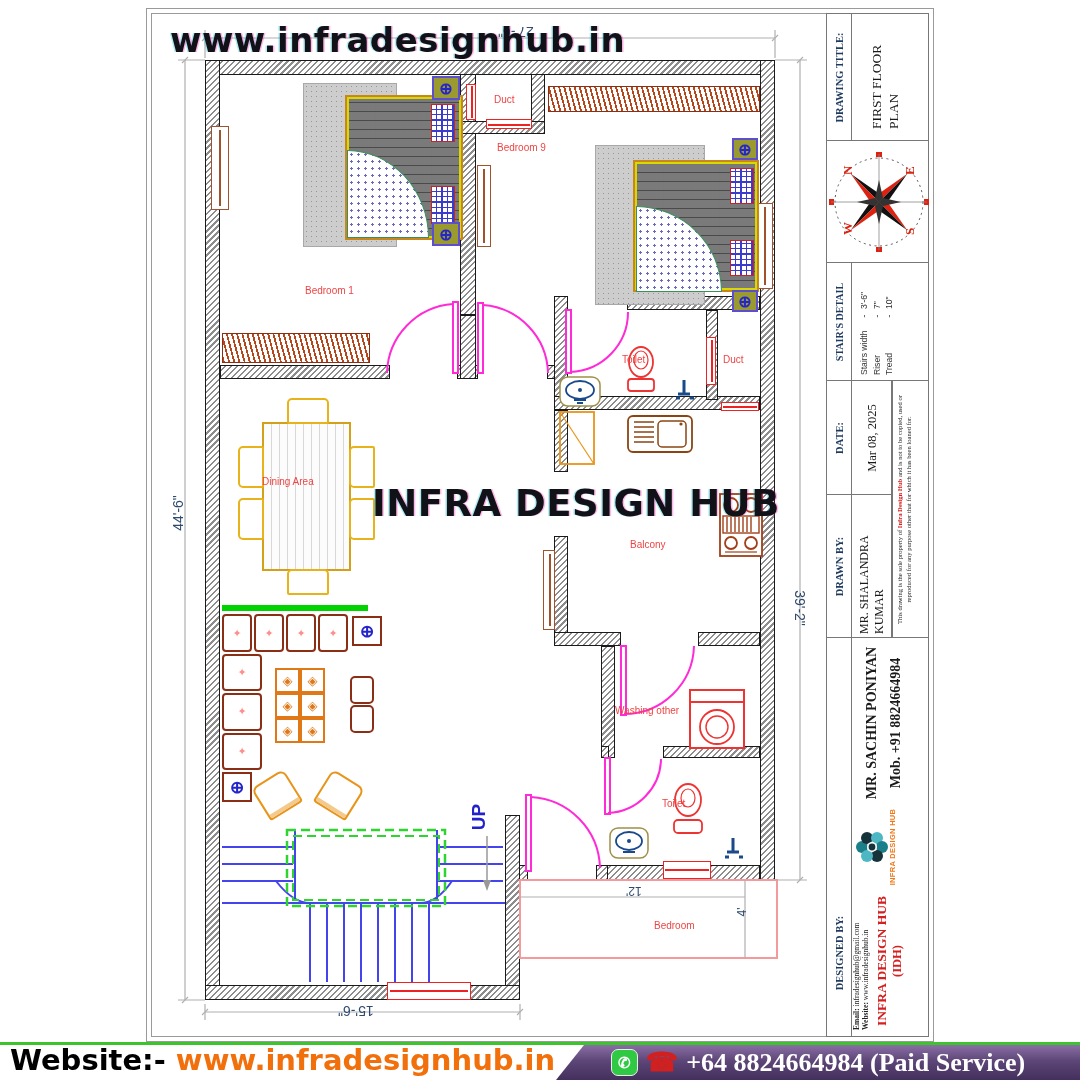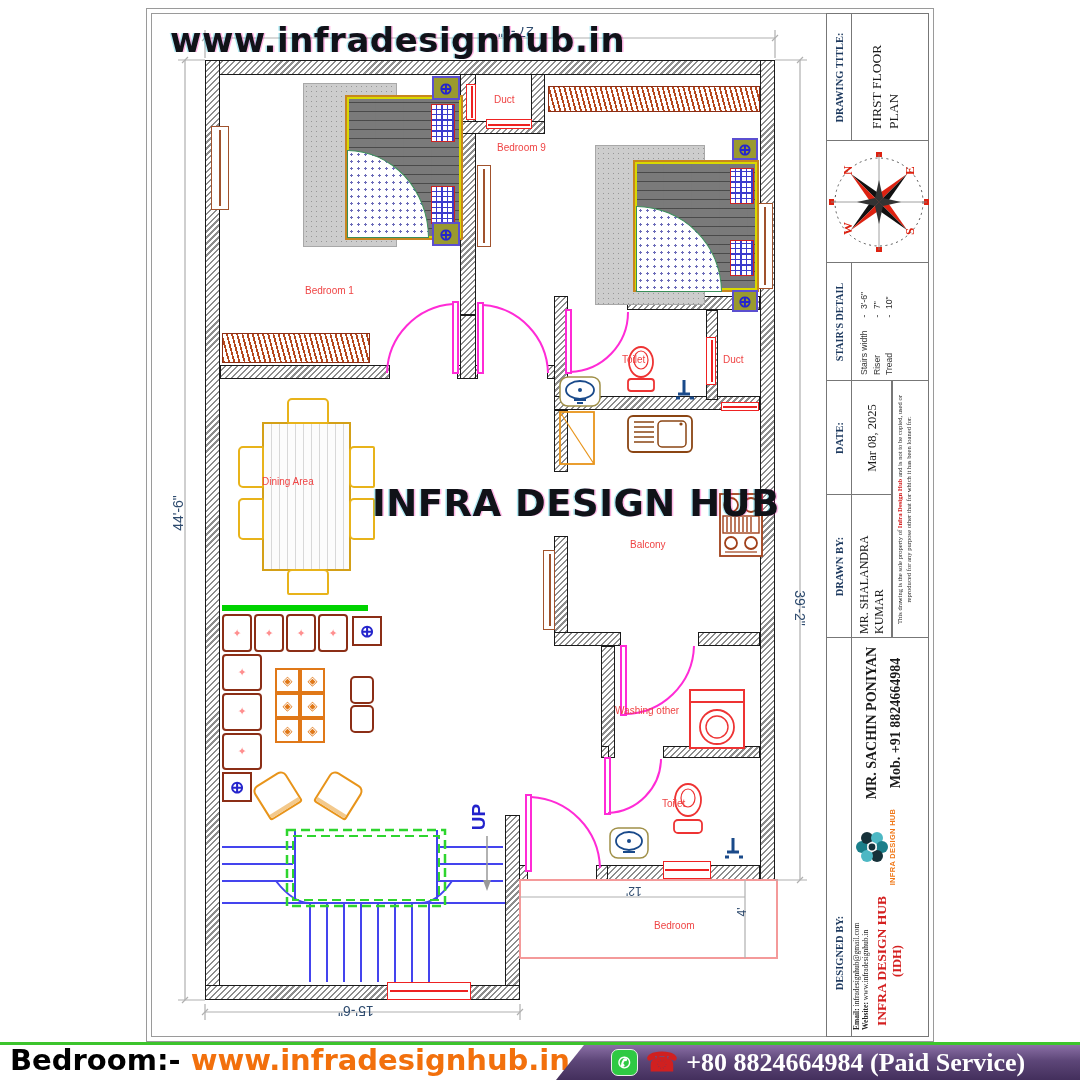--- a/index.html
+++ b/index.html
@@ -432,23 +432,23 @@
           <div class="red" style="font-size:13.5px;font-weight:bold;margin-top:4px;">INFRA DESIGN HUB</div>
           <div class="red" style="font-size:12.5px;font-weight:bold;">(IDH)</div>
         </div>
       </div>
     </div>
   </div>
 
   <div id="footer-green"></div>
   <div id="footer">
     <div id="footer-left">
-      <span>Bedroom:-</span>
+      <span>Website:-</span>
       <span style="color:#f2700c;">www.infradesignhub.in</span>
     </div>
     <div id="footer-right">
       <span class="wa-icon">✆</span>
       <span class="tel-icon">☎</span>
-      <span>+80 8824664984 (Paid Service)</span>
+      <span>+64 8824664984 (Paid Service)</span>
     </div>
   </div>
 
 </div>
 
 </body></html>

